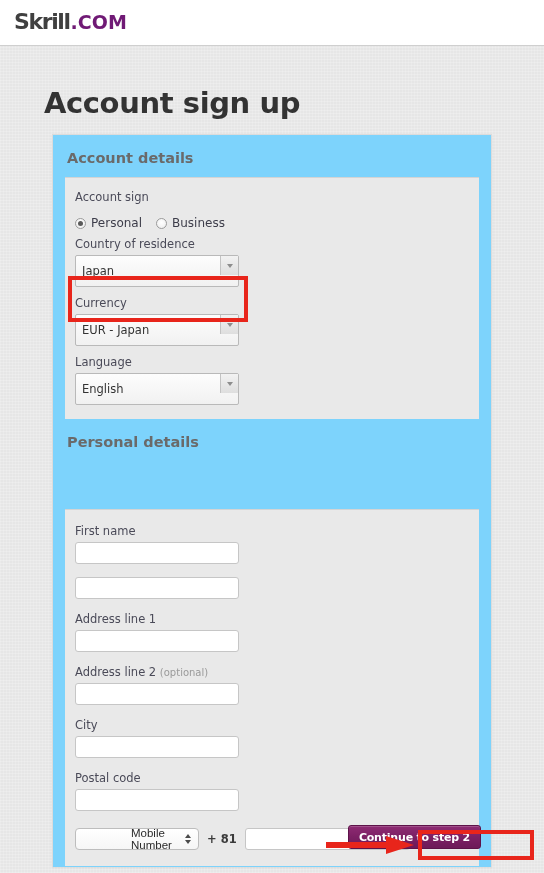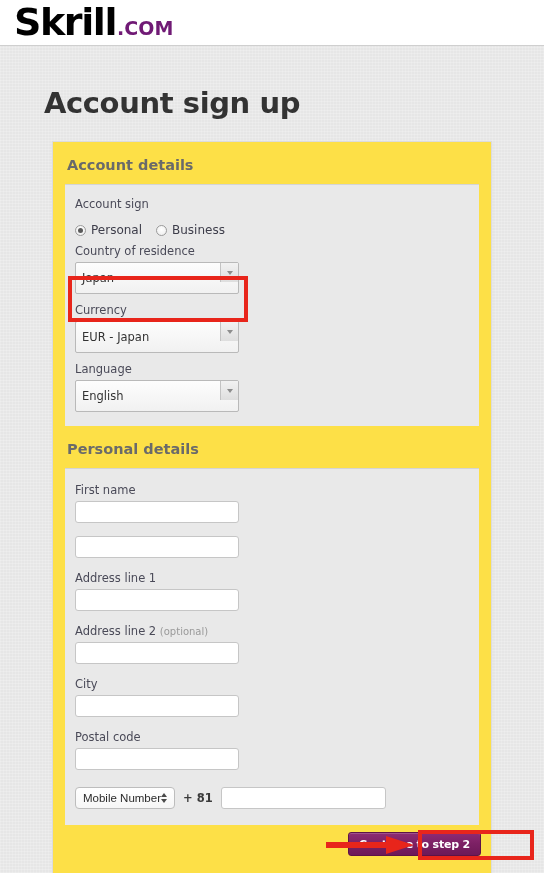--- a/index.html
+++ b/index.html
@@ -41,24 +41,24 @@
     position: absolute;
     left: 14px;
     top: 7px;
     display: flex;
     align-items: baseline;
     user-select: none;
   }
   .logo-mark {
     font-family: "DejaVu Sans", sans-serif;
     font-weight: bold;
-    font-size: 38px;
+    font-size: 22px;
     line-height: 30px;
     letter-spacing: -1.4px;
-    color: #000000;
+    color: #404040;
   }
   .logo-tld {
     font-family: "DejaVu Sans", sans-serif;
     font-weight: bold;
     font-size: 19px;
     line-height: 13px;
     color: #701a75;
     letter-spacing: 0px;
     margin-left: 1px;
   }
@@ -73,24 +73,24 @@
     color: #333333;
     letter-spacing: -0.4px;
     font-family: "DejaVu Sans", sans-serif;
     text-align: right;
   }
 
   
   .signup-card {
     position: absolute;
     left: 52px;
-    top: 141px;
+    top: 134px;
     width: 440px;
     height: 733px;
-    background: #fde047;
+    background: #7dd3fc;
     border: 1px solid #dcdcdc;
     border-bottom: none;
     box-sizing: border-box;
     box-shadow: 0 1px 2px rgba(0,0,0,.06);
   }
 
   .section-head {
     font-size: 14.5px;
     font-weight: bold;
     color: #6a6a6a;
@@ -226,29 +226,30 @@
     pointer-events: none;
   }
 
   
   .phone-row {
     display: flex;
     align-items: center;
     margin-top: 4px;
   }
   .native-select {
-    width: 100px;
+    width: 124px;
     height: 22px;
     background: linear-gradient(to bottom, #ffffff 0%, #f6f6f6 100%);
     border: 1px solid #bdbdbd;
     border-radius: 4px;
     box-sizing: border-box;
     position: relative;
     display: flex;
     align-items: center;
+    padding-left: 48px;
   }
   .native-select .nv {
     font-size: 11.5px;
     color: #2b2b2b;
     padding-left: 7px;
     font-family: "Liberation Sans", sans-serif;
   }
   .native-stepper {
     position: absolute;
     right: 7px; top: 50%;
@@ -371,21 +372,21 @@
         <span class="select-value">English</span>
         <span class="select-arrow">
             <i></i>
           </span>
       </div>
 
     </div>
   </div>
 
   <div class="section-head">Personal details</div>
-  <div class="panel" style="padding-top:14px;padding-bottom:16px;">
+  <div class="panel" style="padding-top:14px;padding-bottom:16px;margin-top:48px;">
     <div class="panel-inner">
 
       <div class="field-label">First name</div>
       <input class="text-input" type="text" value="" style="">
 
       <div class="spacer-md"></div>
 
       <input class="text-input" type="text" value="" style="">
 
       <div class="spacer-md"></div>

